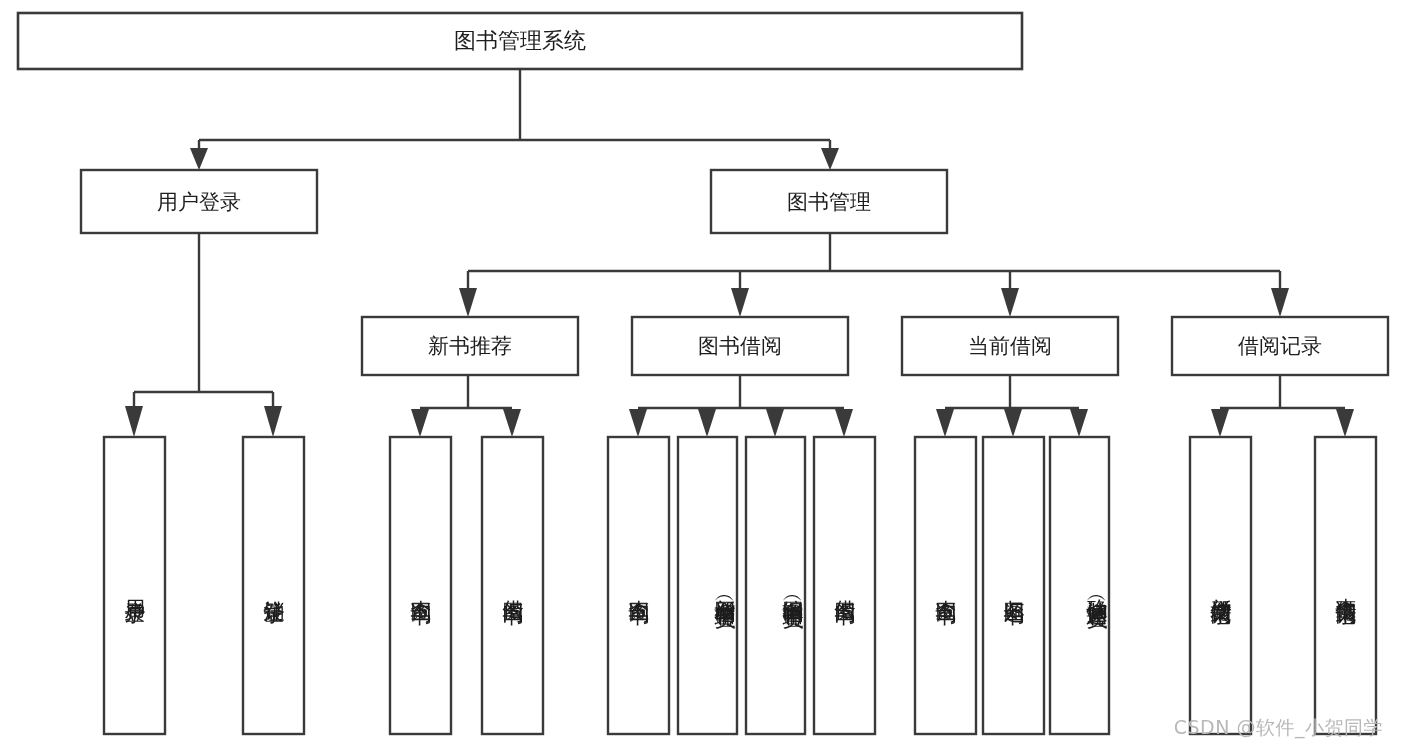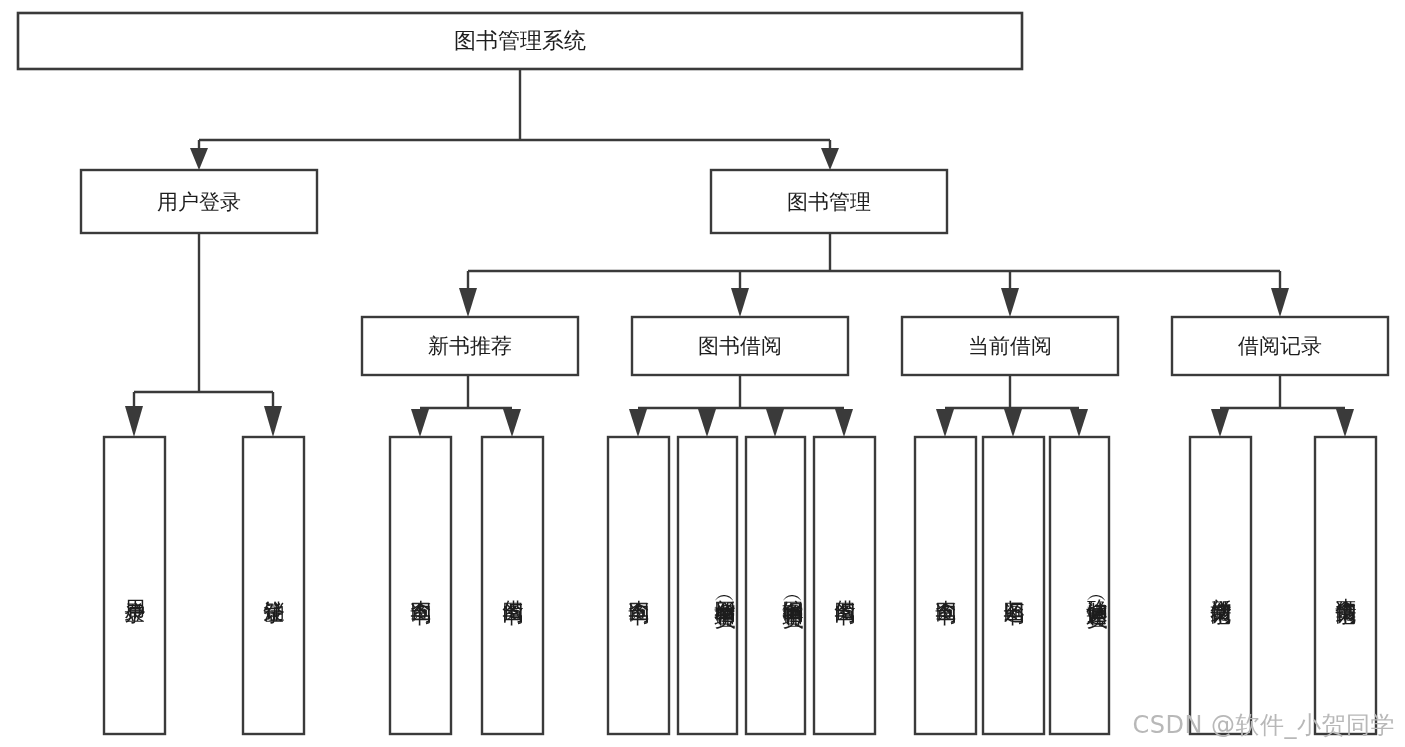--- a/index.html
+++ b/index.html
@@ -68,24 +68,24 @@
     font-family: "DejaVu Sans", "Liberation Sans", sans-serif;
     font-size: 21px;
     line-height: 1.18;
     letter-spacing: 1.5px;
     color: #1d1d1d;
     white-space: nowrap;
     pointer-events: none;
   }
   .watermark {
     position: absolute;
-    right: 10px;
+    right: 22px;
     bottom: 6px;
     font-family: "DejaVu Sans", "Liberation Sans", sans-serif;
-    font-size: 24px;
+    font-size: 19px;
     color: #b8b8b8;
     letter-spacing: 0.5px;
     white-space: nowrap;
   }
 </style>
 </head>
 <body>
 
 <div id="diagram-root">
 

